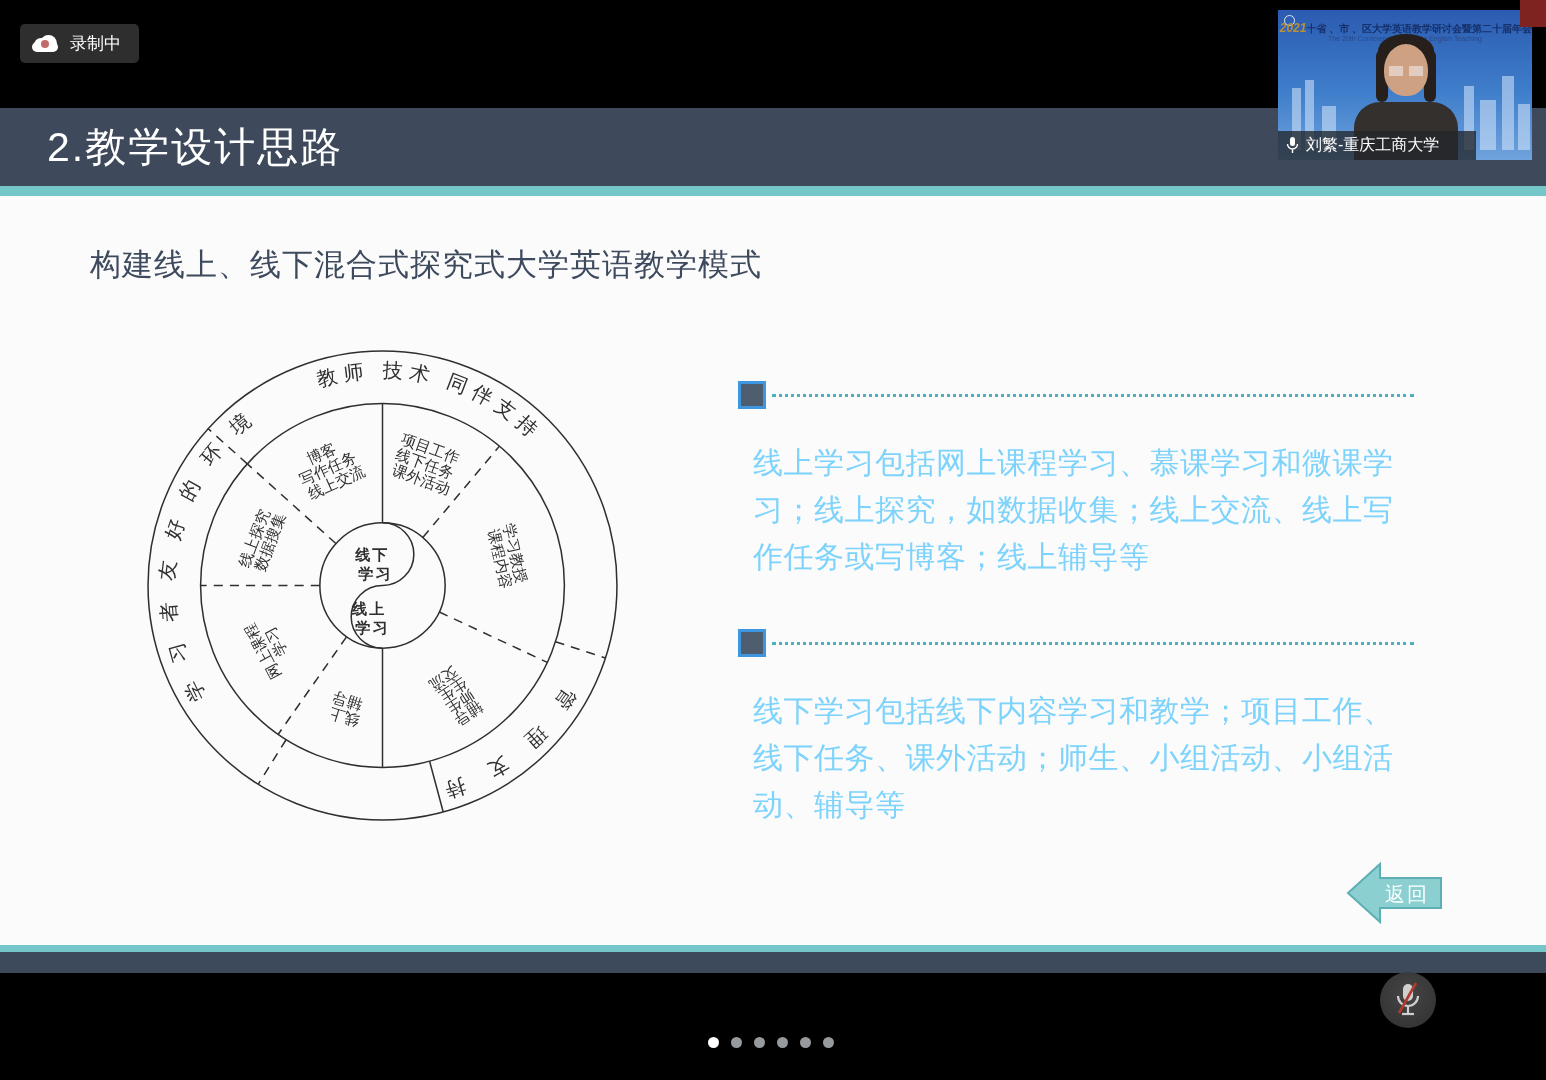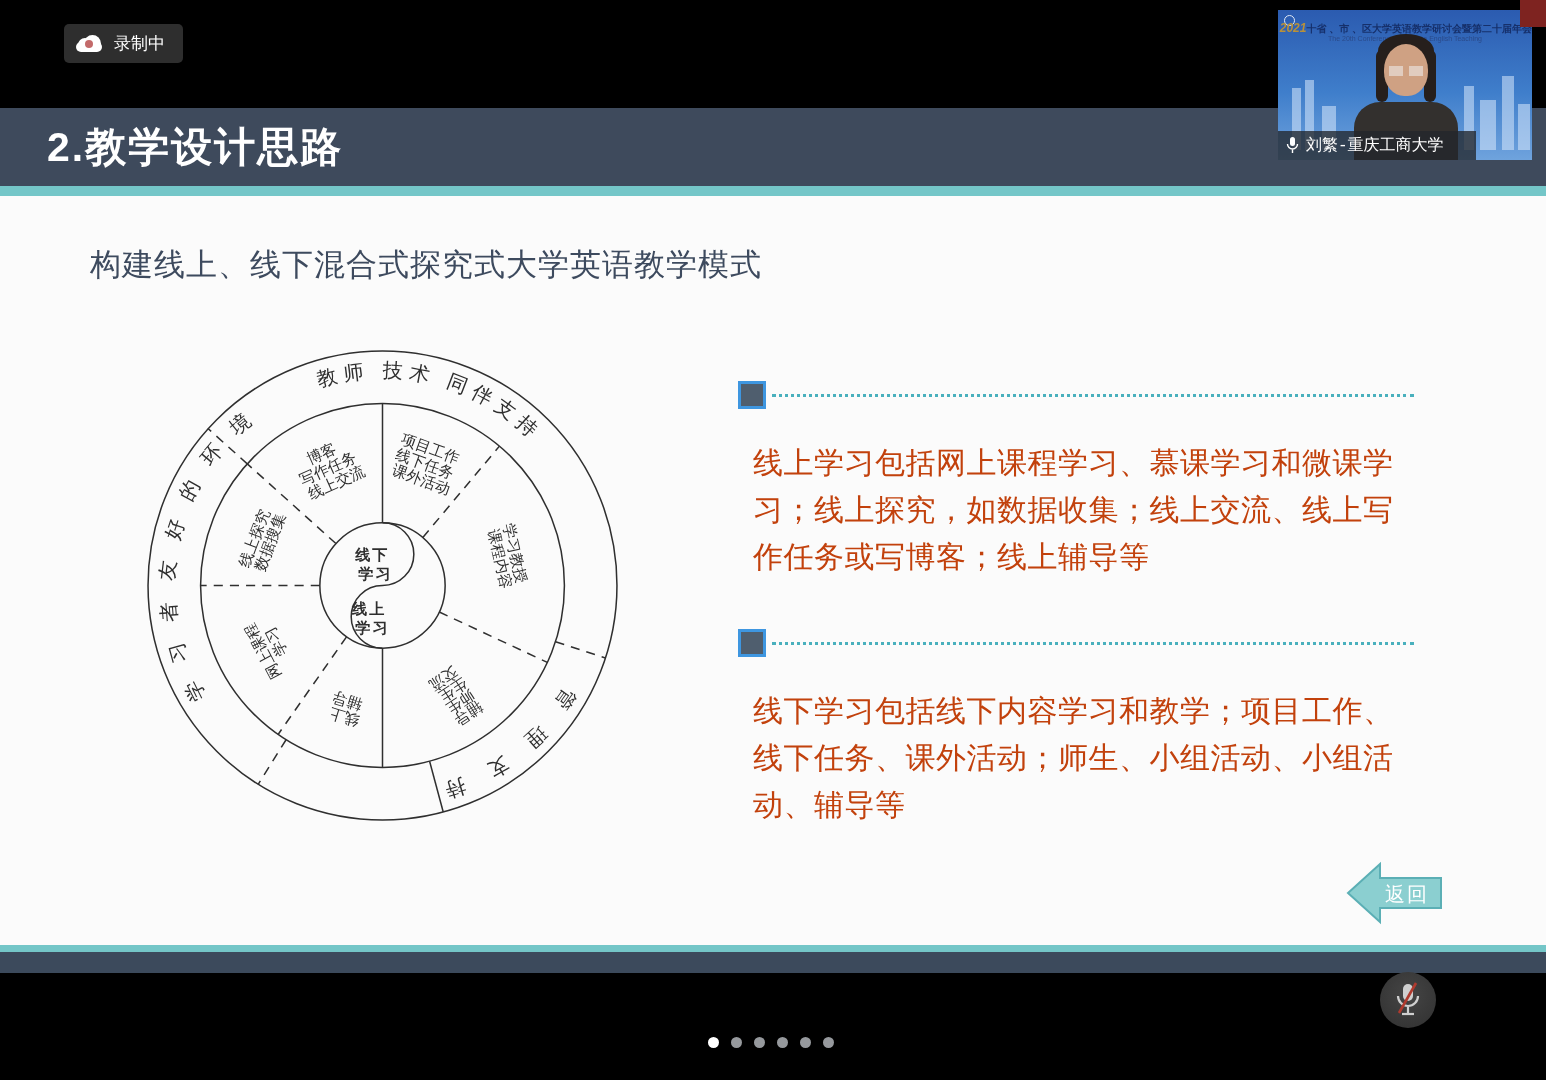--- a/index.html
+++ b/index.html
@@ -6,40 +6,40 @@
   body { background:#000; font-family:"Liberation Sans", sans-serif; }
   .screen { position:relative; width:1546px; height:1080px; background:#000; overflow:hidden; }
 
   
   .title-bar   { position:absolute; left:0; top:108px; width:100%; height:78px; background:#3E4A5C; }
   .teal-strip  { position:absolute; left:0; top:186px; width:100%; height:10px; background:#74C6C8; }
   .slide-body  { position:absolute; left:0; top:196px; width:100%; height:749px; background:#FBFBFB; }
   .teal-strip2 { position:absolute; left:0; top:945px; width:100%; height:7px;  background:#74C6C8; }
   .navy-bar    { position:absolute; left:0; top:952px; width:100%; height:21px; background:#3C4A5C; }
 
-  .slide-title { position:absolute; left:47px; top:120px; color:#fff; font-size:41px; font-weight:bold; letter-spacing:2px; }
+  .slide-title { position:absolute; left:47px; top:120px; color:#fff; font-size:41px; font-weight:normal; letter-spacing:2px; }
   .slide-subtitle { position:absolute; left:90px; top:244px; color:#3D4A5E; font-size:31px; font-weight:normal; letter-spacing:1px; }
 
   
   .rec-badge { position:absolute; left:20px; top:24px; height:39px; padding:0 18px 0 12px;
-               background:#2E2E2E; border-radius:5px; display:flex; align-items:center; gap:12px;margin-left:44px; }
+               background:#2E2E2E; border-radius:5px; display:flex; align-items:center; gap:12px; }
   .rec-badge .txt { color:#fff; font-size:17px; }
   .cloud { position:relative; width:26px; height:17px; }
   .cloud .c1,.cloud .c2,.cloud .base { position:absolute; background:#fff; border-radius:50%; }
   .cloud .c1 { width:14px; height:14px; left:2px; top:3px; }
   .cloud .c2 { width:17px; height:17px; left:8px; top:0; }
   .cloud .base { width:26px; height:10px; left:0; top:7px; border-radius:5px; }
   .cloud .dot { position:absolute; width:8px; height:8px; left:9px; top:5px; background:#C36A6A; border-radius:50%; z-index:2; }
 
   
   .bullet { position:absolute; left:738px; width:676px; }
   .bullet .head { display:flex; align-items:center; height:28px; }
   .bullet .sq { width:28px; height:28px; background:#4F5E6E; border:3px solid #3E96E0; flex:0 0 auto; }
   .bullet .dots-line { flex:1; border-top:3px dotted #49B0BD; margin-left:6px; }
-  .bullet .txt { margin-top:30px; margin-left:15px; width:650px; color:#c2410c;
+  .bullet .txt { margin-top:30px; margin-left:15px; width:650px; color:#7dd3fc;
                  font-size:30px; line-height:47px; letter-spacing:0.5px; }
   #bullet1 { top:381px; }
   #bullet2 { top:629px; }
 
   
   .back-btn { position:absolute; left:1345px; top:861px; width:98px; height:64px; cursor:pointer; }
   .back-btn .label { position:absolute; left:40px; top:20px; color:#fff; font-size:20px; letter-spacing:2px; }
 
   
   .diagram { position:absolute; left:145px; top:348px; }
@@ -60,21 +60,21 @@
   .skyline div { position:absolute; background:rgba(215,232,252,0.55); }
   .person .head { position:absolute; left:106px; top:34px; width:44px; height:52px; background:#cfa183; border-radius:50% 50% 46% 46%; }
   .person .hair { position:absolute; left:100px; top:24px; width:56px; height:34px; background:#261f1c; border-radius:50% 50% 20% 20%; }
   .person .hairL { position:absolute; left:98px; top:40px; width:12px; height:52px; background:#261f1c; border-radius:6px; }
   .person .hairR { position:absolute; left:146px; top:40px; width:12px; height:52px; background:#261f1c; border-radius:6px; }
   .person .glasses { position:absolute; left:111px; top:56px; width:34px; height:10px;
                      border-left:14px solid rgba(240,240,240,0.55); border-right:14px solid rgba(240,240,240,0.55); }
   .person .body { position:absolute; left:76px; top:92px; width:104px; height:58px;
                   background:#33302e; border-radius:26px 26px 0 0; }
   .video .name-bar { position:absolute; left:0; bottom:0; width:78%; height:29px; background:rgba(35,38,44,0.78);
-                     display:flex; align-items:center; gap:7px; padding-left:8px;font-family:Liberation Mono, monospace; }
+                     display:flex; align-items:center; gap:7px; padding-left:8px; }
   .video .name-bar .nm { color:#fff; font-size:16px; white-space:nowrap; }
   .status-dot { position:absolute; left:1521px; top:9px; width:10px; height:10px; border-radius:50%; background:#E8A33D; }
   .corner-tab { position:absolute; right:0; top:0; width:26px; height:27px; background:#7E2320; }
 
   
   .mic-btn { position:absolute; left:1380px; top:972px; width:56px; height:56px; border-radius:50%;
              background:radial-gradient(circle at 50% 40%, #454545, #303030); display:flex;
              align-items:center; justify-content:center; cursor:pointer; }
   .pagination { position:absolute; left:708px; top:1037px; display:flex; gap:12px; }
   .pagination .dot { width:11px; height:11px; border-radius:50%; background:#96999d; }

